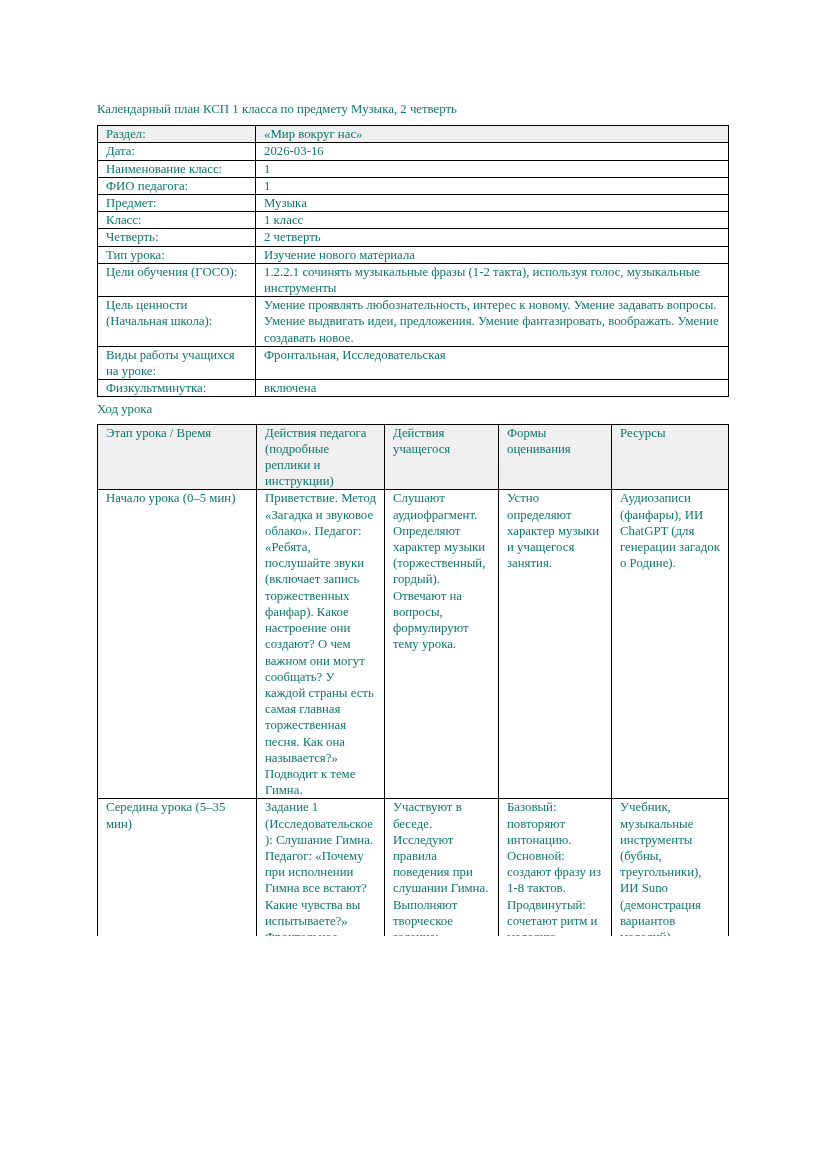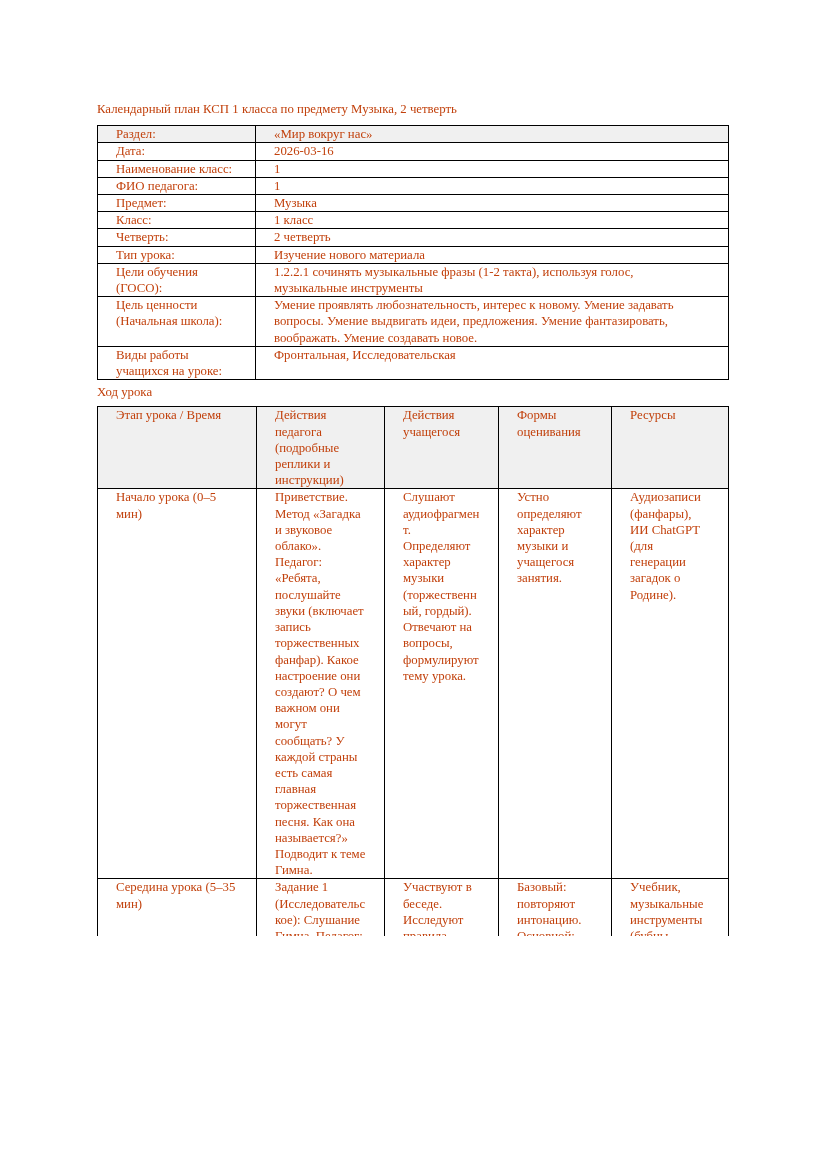--- a/index.html
+++ b/index.html
@@ -5,41 +5,41 @@
   html, body {
     margin: 0;
     padding: 0;
     background: #ffffff;
   }
   .page {
     position: relative;
     width: 827px;
     height: 936px;
     background: #ffffff;
-    color: #c2410c;
+    color: #0f766e;
     font-family: "Liberation Serif", "DejaVu Serif", serif;
     font-size: 12.8px;
     line-height: 16.2px;
     overflow: hidden;
     box-sizing: border-box;
     padding: 101px 0 0 97px;
   }
   .doc-title {
     margin: 0 0 8px 0;
     font-size: 12.8px;
     font-weight: normal;
   }
   table.doc-table {
     border-collapse: collapse;
     table-layout: fixed;
     width: 631px;
   }
   table.doc-table td, table.doc-table th {
     border: 1px solid #000000;
-    padding: 0 18px;
+    padding: 0 8px;
     vertical-align: top;
     font-weight: normal;
     text-align: left;
     word-wrap: break-word;
     overflow: hidden;
     margin-top: 48px;
   }
   tr.shaded td, tr.shaded th {
     background: #f0f0f0;
   }
@@ -108,20 +108,24 @@
         <td>1.2.2.1 сочинять музыкальные фразы (1-2 такта), используя голос, музыкальные инструменты</td>
       </tr>
       <tr class="row-3line">
         <td class="info-label">Цель ценности (Начальная школа):</td>
         <td>Умение проявлять любознательность, интерес к новому. Умение задавать вопросы. Умение выдвигать идеи, предложения. Умение фантазировать, воображать. Умение создавать новое.</td>
       </tr>
       <tr class="row-2line">
         <td class="info-label">Виды работы учащихся на уроке:</td>
         <td>Фронтальная, Исследовательская</td>
       </tr>
+      <tr class="row-1line">
+        <td class="info-label">Физкультминутка:</td>
+        <td>включена</td>
+      </tr>
     </tbody>
   </table>
 
   <p class="section-heading">Ход урока</p>
 
   <table class="doc-table">
     <colgroup>
       <col style="width:159px">
         <col style="width:128px">
         <col style="width:114px">

